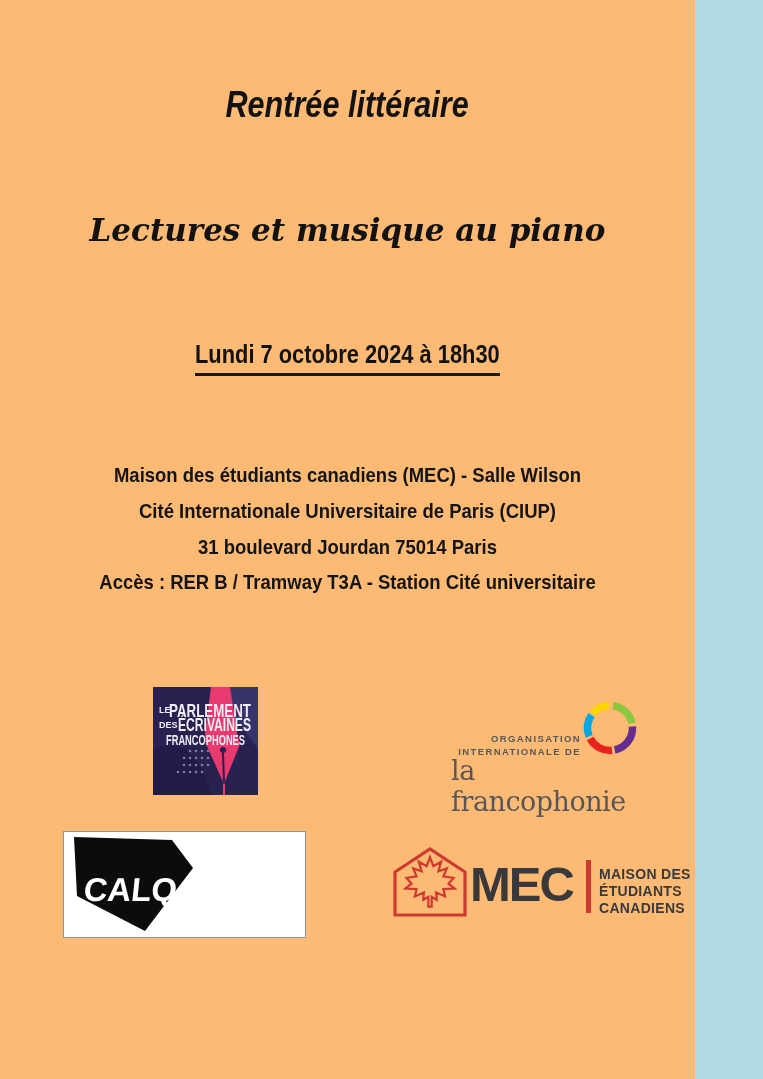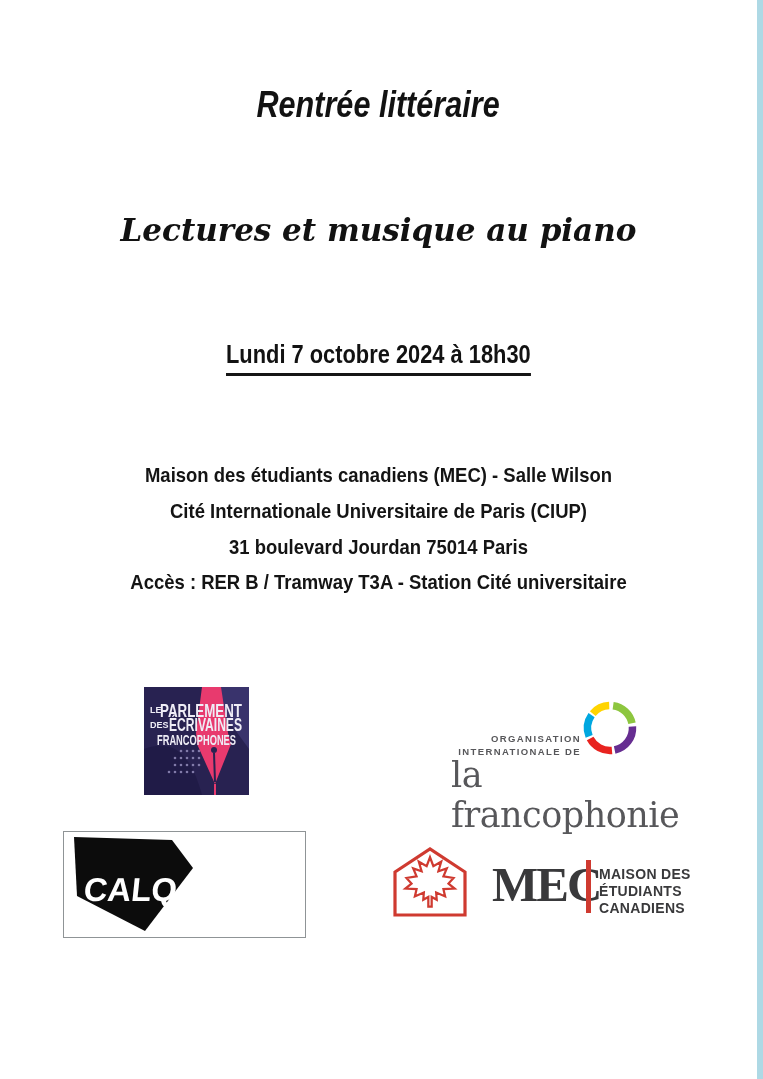--- a/index.html
+++ b/index.html
@@ -1,43 +1,43 @@
 <!DOCTYPE html>
 <html><head>
 <meta charset="utf-8">
 <style>
   html,body{margin:0;padding:0;}
   body{width:763px;height:1079px;background:#aed9e5;font-family:"Liberation Sans",sans-serif;}
-  .poster{position:relative;width:757px;height:1079px;background:#ffffff;overflow:hidden;}
+  .poster{position:relative;width:695px;height:1079px;background:#fdba74;overflow:hidden;}
   .centered{position:absolute;left:0;right:0;text-align:center;color:#121212;}
   .title1{top:84px;font-style:italic;font-weight:bold;font-size:36px;}
   .title1 .squeeze{display:inline-block;transform:scaleX(0.85);}
   .title2{top:147px;font-style:italic;font-weight:bold;font-size:38px;}
   .title2 .squeeze{display:inline-block;transform:scaleX(0.82);}
   .subtitle{top:212px;font-family:"DejaVu Serif","Liberation Serif",serif;font-style:italic;font-weight:bold;font-size:31px;}
   .dateline{top:339px;font-weight:bold;font-size:26px;text-align:center;}
   .dateline .squeeze{display:inline-block;transform:scaleX(0.84);border-bottom:3px solid #161616;padding-bottom:3px;}
   .venue{top:457px;font-weight:bold;font-size:21px;line-height:35.8px;transform:scaleX(0.88);letter-spacing:0;color:#141414;}
   
-  .pef{position:absolute;left:144px;top:687px;width:105px;height:108px;}
+  .pef{position:absolute;left:153px;top:687px;width:105px;height:108px;}
   
   .oif-small{position:absolute;left:420px;top:733px;width:161px;text-align:right;
              font-size:9.5px;font-weight:bold;letter-spacing:1.4px;line-height:12.5px;color:#57575a;}
   .oif-wordmark{position:absolute;left:451px;top:755px;width:200px;
-                font-family:"DejaVu Serif","Liberation Serif",serif;font-size:35px;letter-spacing:-0.5px;color:#57575a;}
+                font-family:"DejaVu Serif","Liberation Serif",serif;font-size:27px;letter-spacing:-0.5px;color:#57575a;}
   .oif-ring{position:absolute;left:574px;top:692px;}
   
   .calq{position:absolute;left:63px;top:831px;width:243px;height:107px;background:#ffffff;
         border:1.5px solid #8f9496;box-sizing:border-box;}
   .calq svg{position:absolute;left:0;top:0;}
   .calq-text{position:absolute;left:152px;top:26px;font-size:15.5px;line-height:16.6px;color:#0e0e0e;letter-spacing:-0.2px;}
   
   .mec-house{position:absolute;left:391px;top:842px;}
-  .mec-acronym{position:absolute;left:470px;top:860px;font-family:Liberation Serif, serif;
-               font-weight:bold;font-size:49px;letter-spacing:-2px;line-height:1;color:#39393b;margin-left:22px;}
+  .mec-acronym{position:absolute;left:470px;top:860px;font-family:Liberation Sans, sans-serif;
+               font-weight:bold;font-size:49px;letter-spacing:-2px;line-height:1;color:#39393b;}
   .mec-bar{position:absolute;left:586px;top:860px;width:4.5px;height:53px;background:#cf3a30;}
   .mec-text{position:absolute;left:599px;top:866px;font-size:14px;font-weight:bold;
             line-height:17px;letter-spacing:0.3px;color:#39393b;}
 </style>
 </head>
 <body>
 
 <div class="poster">
 
   <div class="centered title1"><span class="squeeze">Rentrée littéraire</span></div>

